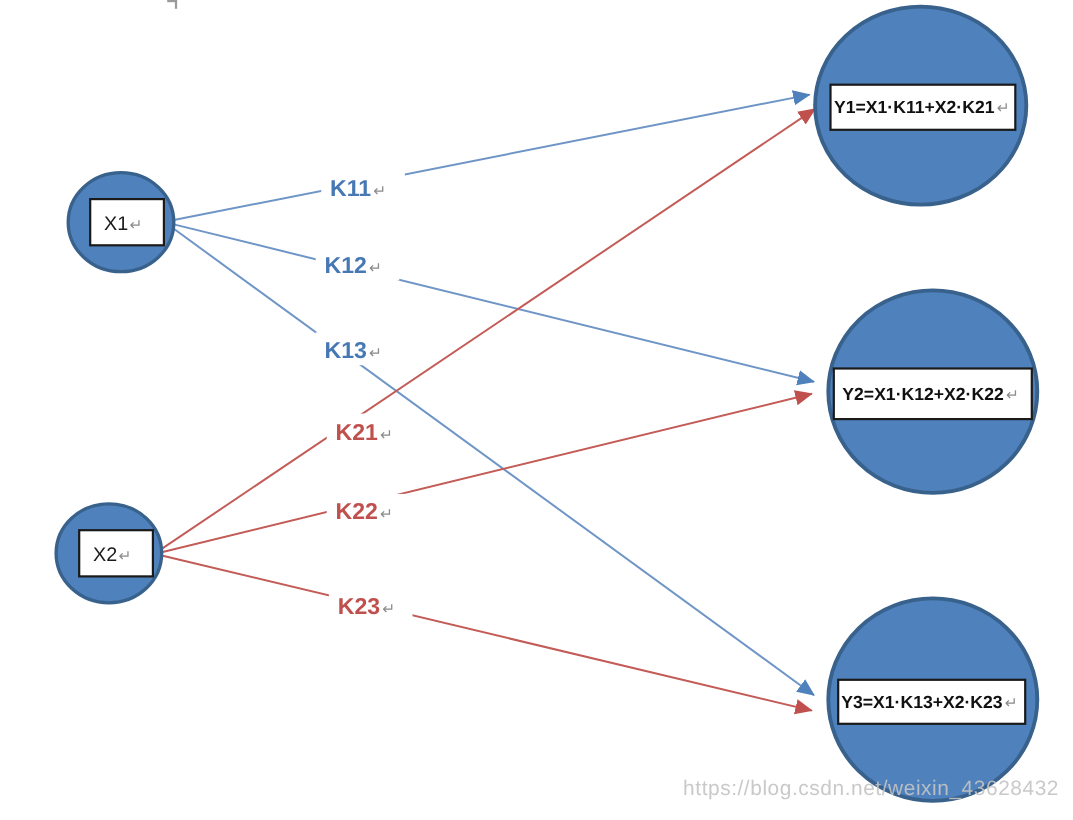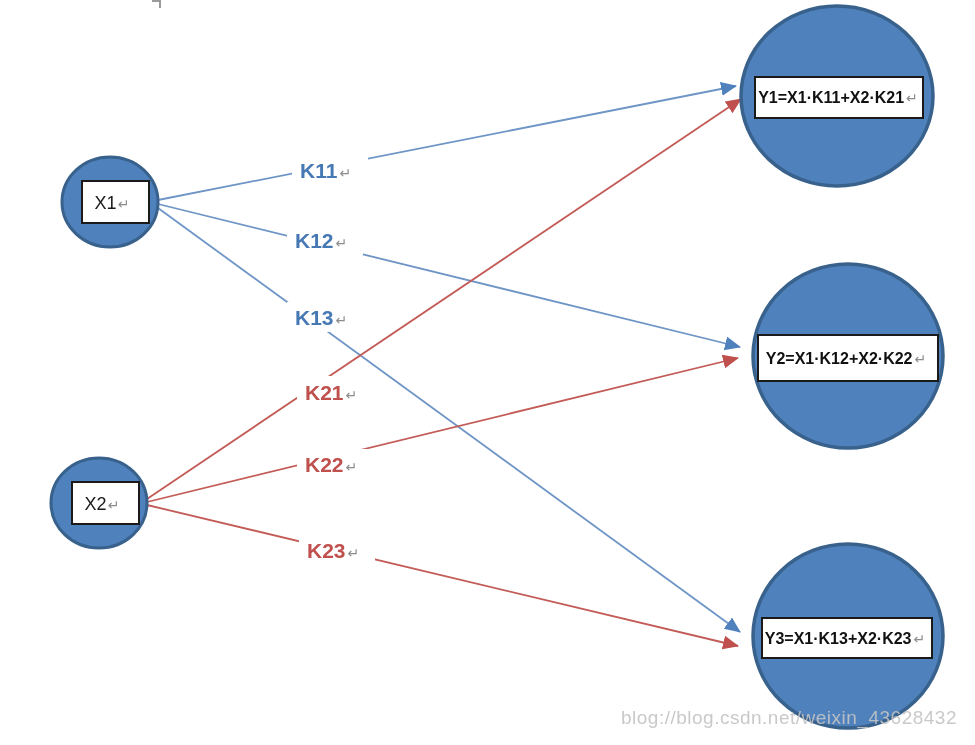--- a/index.html
+++ b/index.html
@@ -169,15 +169,15 @@
     <g>
       <ellipse class="node-ellipse" cx="848" cy="636" rx="95" ry="92"></ellipse>
       <rect class="label-box" x="762" y="618" width="170" height="40"></rect>
       <text class="formula-text" x="845" y="644" text-anchor="middle"><tspan>Y3=X1·K13+X2·K23</tspan><tspan class="ret" dx="2">↵</tspan></text>
     </g>
 
   </svg>
 
   <div class="stray-mark"></div>
 
-  <div class="watermark">blog://blog.csdn.net/weixin_43628432</div>
+  <div class="watermark">https://blog.csdn.net/weixin_43628432</div>
 
 </div>
 
 </body></html>

